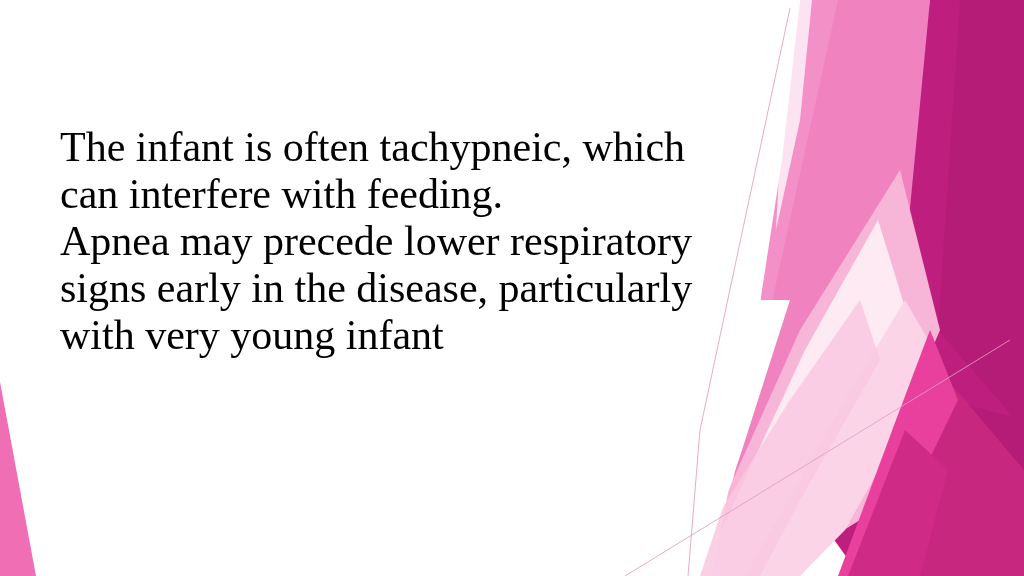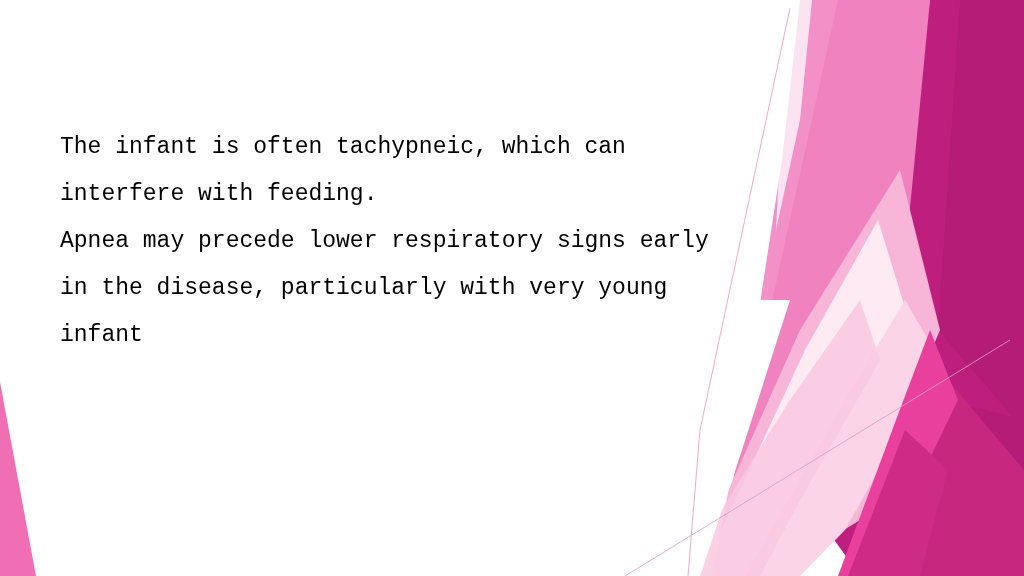--- a/index.html
+++ b/index.html
@@ -25,22 +25,22 @@
     pointer-events: none;
   }
   #body-text {
     position: absolute;
     left: 60px;
     top: 124px;
     width: 690px;
     margin: 0;
     padding: 0;
     color: #000000;
-    font-family: Liberation Mono, monospace;
-    font-size: 23px;
+    font-family: Liberation Serif, serif;
+    font-size: 42px;
     font-weight: 400;
     line-height: 47px;
     letter-spacing: 0px;
     white-space: pre-line;
   }
 </style>
 </head>
 <body>
 
 <div id="slide">

